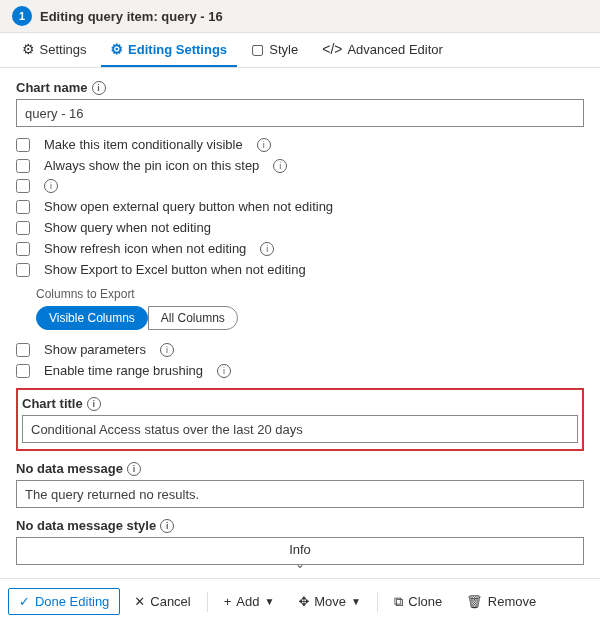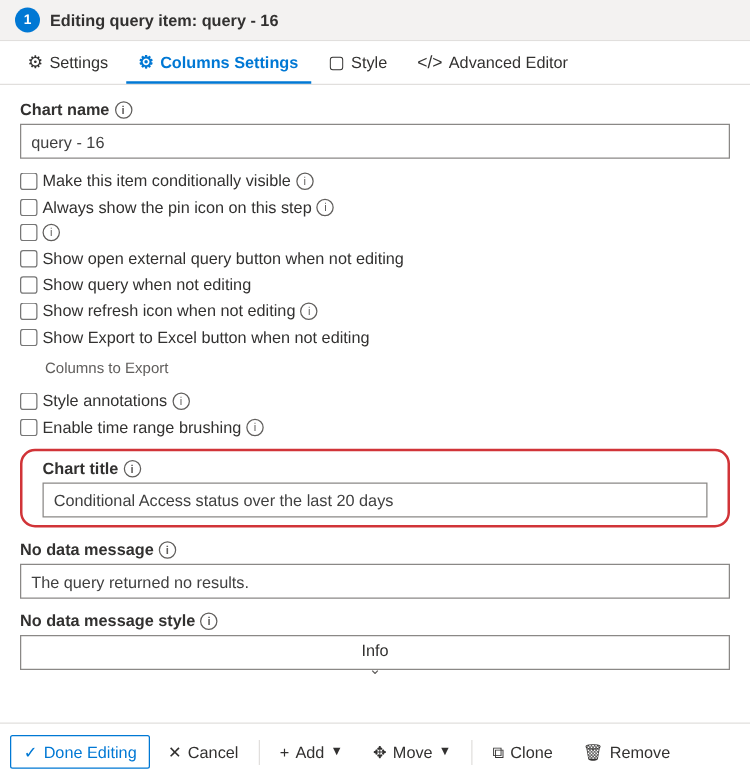--- a/index.html
+++ b/index.html
@@ -95,21 +95,21 @@
       border: 1px solid #8a8886;
       padding: 4px 8px;
       font-size: 13px;
       height: 28px;
       color: #404040;
       outline: none;
     }
     .checkbox-row {
       display: flex;
       align-items: center;
-      gap: 4px;
+      gap: 14px;
       margin-bottom: 6px;
       font-size: 13px;
     }
     .checkbox-row input[type="checkbox"] {
       width: 14px; height: 14px;
       flex-shrink: 0;
       cursor: pointer;
     }
     .columns-section {
       margin-left: 20px;
@@ -142,23 +142,23 @@
       border-radius: 12px 0 0 12px;
     }
     .toggle-btn:last-child {
       border-radius: 0 12px 12px 0;
     }
     .toggle-btn.active:first-child {
       border-radius: 12px;
     }
     .chart-title-group {
       border: 2px solid #d13438;
-      padding: 6px 16px;
+      padding: 6px 4px;
       margin-bottom: 10px;
-      border-radius: 12px;
+      border-radius: 0;
     }
     .chart-title-inner-label {
       font-size: 13px;
       font-weight: 600;
       margin-bottom: 4px;
       display: flex;
       align-items: center;
       gap: 4px;
     }
     .select-input {
@@ -231,21 +231,21 @@
   <span class="header-title">Editing query item: query - 16</span>
 </div>
 
 <div class="tabs">
   <div class="tab">
     <span class="tab-icon">⚙</span>
     <span>Settings</span>
   </div>
   <div class="tab active">
     <span class="tab-icon">⚙</span>
-    <span>Columns Settings</span>
+    <span>Editing Settings</span>
   </div>
   <div class="tab">
     <span class="tab-icon">▢</span>
     <span>Style</span>
   </div>
   <div class="tab">
     <span class="tab-icon">&lt;/&gt;</span>
     <span>Advanced Editor</span>
   </div>
 </div>
@@ -289,26 +289,30 @@
       <span class="info-icon">i</span>
     </div>
     <div class="checkbox-row">
       <input type="checkbox" style="">
       <span>Show Export to Excel button when not editing</span>
     </div>
   </div>
 
   <div class="columns-section">
     <div class="columns-label">Columns to Export</div>
-  </div>
-
-  <div class="field-group">
-    <div class="checkbox-row">
-      <input type="checkbox" style="">
-      <span>Style annotations</span>
+    <div class="toggle-group">
+      <button class="toggle-btn active">Visible Columns</button>
+      <button class="toggle-btn">All Columns</button>
+    </div>
+  </div>
+
+  <div class="field-group">
+    <div class="checkbox-row">
+      <input type="checkbox" style="">
+      <span>Show parameters</span>
       <span class="info-icon">i</span>
     </div>
     <div class="checkbox-row">
       <input type="checkbox" style="">
       <span>Enable time range brushing</span>
       <span class="info-icon">i</span>
     </div>
   </div>
 
   <div class="chart-title-group">

